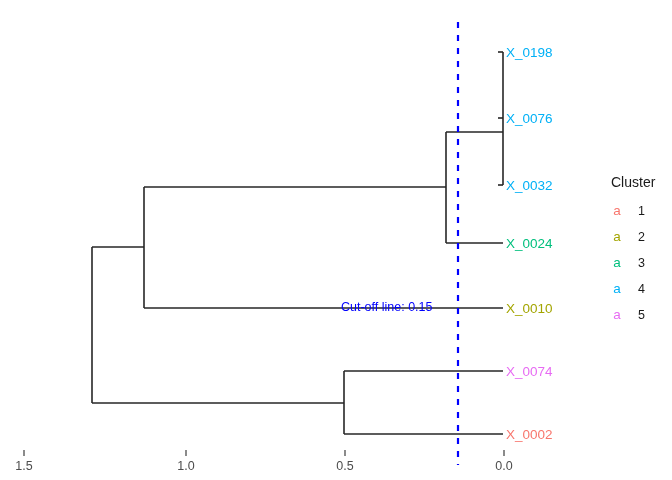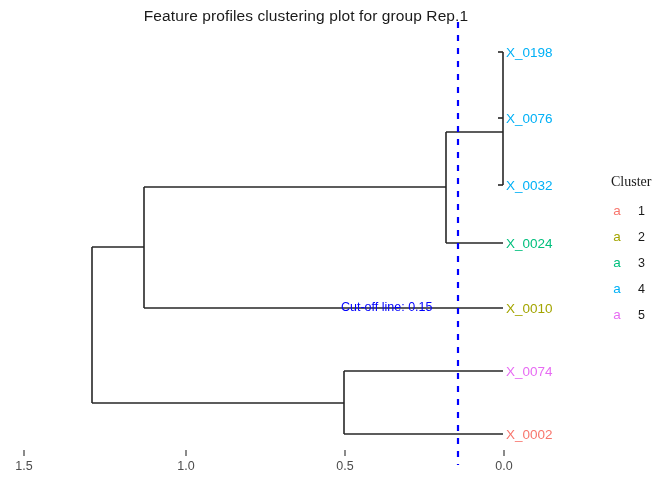--- a/index.html
+++ b/index.html
@@ -51,21 +51,20 @@
   .cutoff-label {
     font-family: "Liberation Sans", sans-serif;
     font-size: 12.5px;
     fill: #0000ff;
   }
   .legend-title {
     position: absolute;
     font-size: 14px;
     color: #1a1a1a;
     white-space: nowrap;
-    font-family: Liberation Serif, serif;
   }
   .legend-row {
     position: absolute;
     display: flex;
     align-items: center;
     white-space: nowrap;
   }
   .legend-key {
     width: 22px;
     text-align: center;
@@ -76,21 +75,20 @@
     font-size: 12.5px;
     color: #1a1a1a;
     padding-left: 10px;
   }
 </style>
 </head>
 <body>
 
 <div id="plot-root">
 
-  <div class="plot-title">Feature profiles clustering plot for group Rep.1</div>
 
   <svg class="canvas" viewBox="0 0 672 480">
 
     <g fill="none" stroke="#262626" stroke-width="1.6" stroke-linecap="butt">
 
       <path d="M 503 52 L 498 52"></path>
 
       <path d="M 503 118 L 498 118"></path>
 
       <path d="M 503 52 L 503 118"></path>

